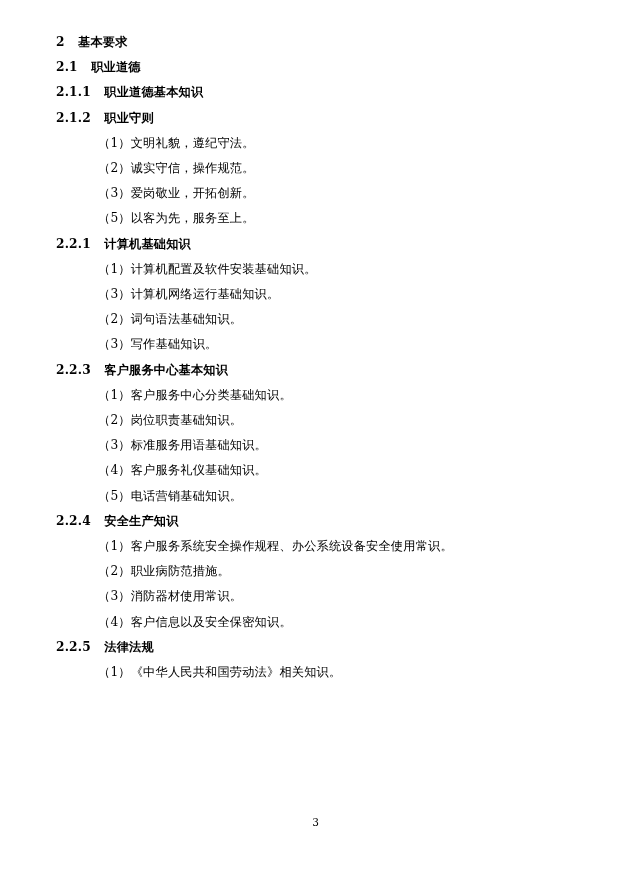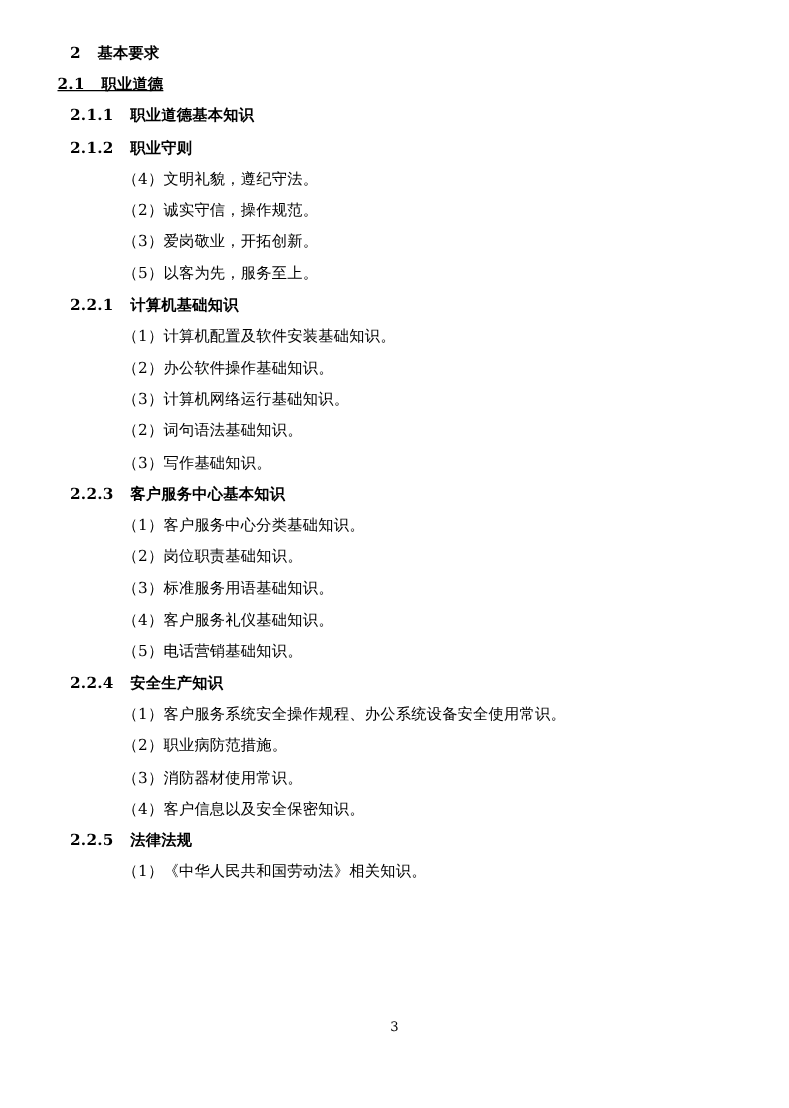--- a/index.html
+++ b/index.html
@@ -30,21 +30,21 @@
     white-space: pre;
     letter-spacing: 0.2px;
   }
   
   .h-l1 {
     font-weight: bold;
     margin-left: 10px;
   }
   .h-l2 {
     font-weight: bold;
-    text-decoration: underline;
+    margin-left: 10px;
   }
   .h-l3 {
     font-weight: bold;
     margin-left: 10px;
   }
   .para {
     margin-left: 52px;
     font-weight: normal;
   }
   .footer {
@@ -60,27 +60,26 @@
 </style>
 </head>
 <body>
 
 <div class="page">
   <div class="doc-body" id="doc-body">
       <div class="line h-l1">2   基本要求</div>
       <div class="line h-l2">2.1   职业道德</div>
       <div class="line h-l3">2.1.1   职业道德基本知识</div>
       <div class="line h-l3">2.1.2   职业守则</div>
-      <div class="line para">（4）文明礼貌，遵纪守法。</div>
+      <div class="line para">（1）文明礼貌，遵纪守法。</div>
       <div class="line para">（2）诚实守信，操作规范。</div>
       <div class="line para">（3）爱岗敬业，开拓创新。</div>
       <div class="line para">（5）以客为先，服务至上。</div>
       <div class="line h-l3">2.2.1   计算机基础知识</div>
       <div class="line para">（1）计算机配置及软件安装基础知识。</div>
-      <div class="line para">（2）办公软件操作基础知识。</div>
       <div class="line para">（3）计算机网络运行基础知识。</div>
       <div class="line para">（2）词句语法基础知识。</div>
       <div class="line para">（3）写作基础知识。</div>
       <div class="line h-l3">2.2.3   客户服务中心基本知识</div>
       <div class="line para">（1）客户服务中心分类基础知识。</div>
       <div class="line para">（2）岗位职责基础知识。</div>
       <div class="line para">（3）标准服务用语基础知识。</div>
       <div class="line para">（4）客户服务礼仪基础知识。</div>
       <div class="line para">（5）电话营销基础知识。</div>
       <div class="line h-l3">2.2.4   安全生产知识</div>

